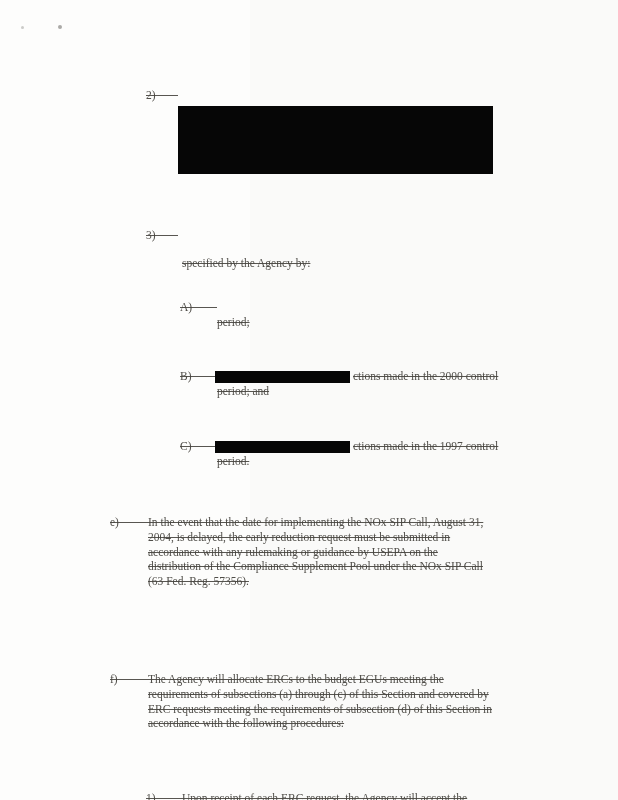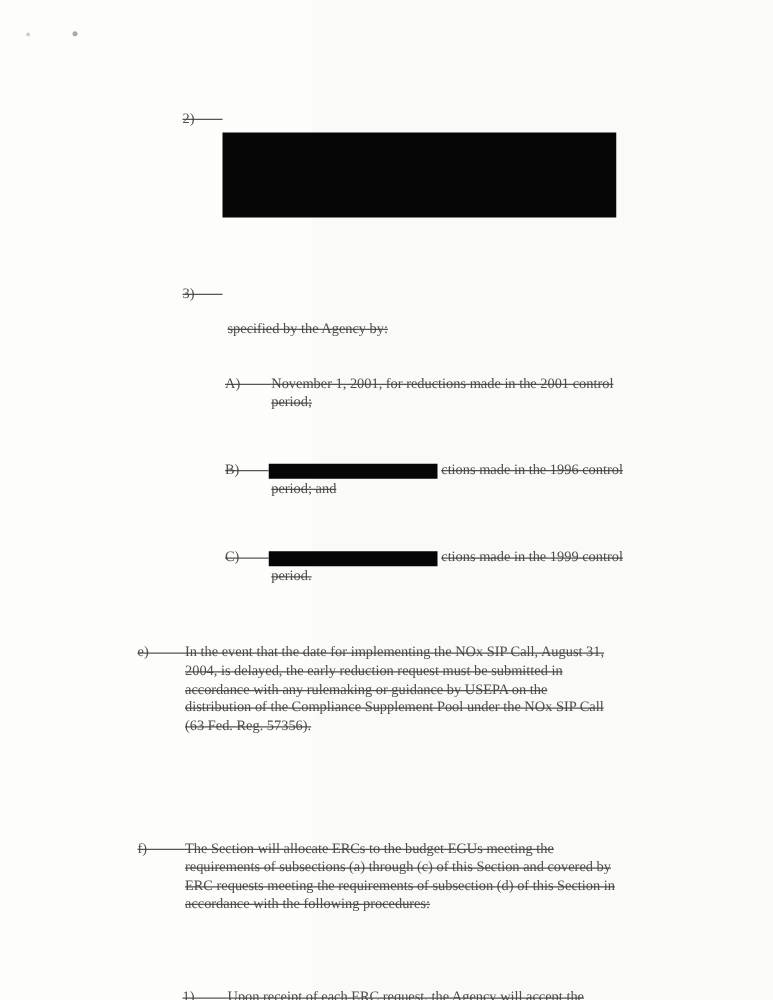--- a/index.html
+++ b/index.html
@@ -59,58 +59,57 @@
   </div>
   <div class="abs redact redact-lg z"></div>
   <div class="item z" style="left:146px;top:145px;">
     <span class="lblcell w32" style="display:inline-block;"><span>3)</span></span>
   </div>
   <div class="item strike z" style="left:182px;top:158px;">specified by the Agency by:</div>
 
   <div class="item z" style="left:180px;top:188px;">
     <div class="row1">
       <span class="lblcell w37"><span>A)</span></span>
-      <span class="strike">November 1, 2001, for reductions made in the 2001 control</span>
     </div>
     <div class="strike ml37">period;</div>
   </div>
 
   <div class="item lh155 z" style="left:180px;top:227px;">
     <div class="row1">
       <span class="lblcell w35"><span>B)</span></span>
       <span class="redact redact-sm"></span>
-      <span class="strike tail">ctions made in the 1996 control</span>
+      <span class="strike tail">ctions made in the 2000 control</span>
     </div>
     <div class="strike ml37">period; and</div>
   </div>
 
   <div class="item lh155 z" style="left:180px;top:266px;">
     <div class="row1">
       <span class="lblcell w35"><span>C)</span></span>
       <span class="redact redact-sm"></span>
-      <span class="strike tail">ctions made in the 1999 control</span>
+      <span class="strike tail">ctions made in the 1997 control</span>
     </div>
     <div class="strike ml37">period.</div>
   </div>
 
   <div class="item z" style="left:110px;top:311px;">
     <div class="row1">
       <span class="lblcell w38"><span>e)</span></span>
       <span class="strike">In the event that the date for implementing the NOx SIP Call, August 31,</span>
     </div>
     <div class="strike ml38">2004, is delayed, the early reduction request must be submitted in</div>
     <div class="strike ml38">accordance with any rulemaking or guidance by USEPA on the</div>
     <div class="strike ml38">distribution of the Compliance Supplement Pool under the NOx SIP Call</div>
     <div class="strike ml38">(63 Fed. Reg. 57356).</div>
   </div>
 
   <div class="item z" style="left:110px;top:394px;">
     <div class="row1">
       <span class="lblcell w38"><span>f)</span></span>
-      <span class="strike">The Section will allocate ERCs to the budget EGUs meeting the</span>
+      <span class="strike">The Agency will allocate ERCs to the budget EGUs meeting the</span>
     </div>
     <div class="strike ml38">requirements of subsections (a) through (c) of this Section and covered by</div>
     <div class="strike ml38">ERC requests meeting the requirements of subsection (d) of this Section in</div>
     <div class="strike ml38">accordance with the following procedures:</div>
   </div>
 
   <div class="item z" style="left:146px;top:454px;">
     <div class="row1">
       <span class="lblcell w36"><span>1)</span></span>
       <span class="strike">Upon receipt of each ERC request, the Agency will accept the</span>

